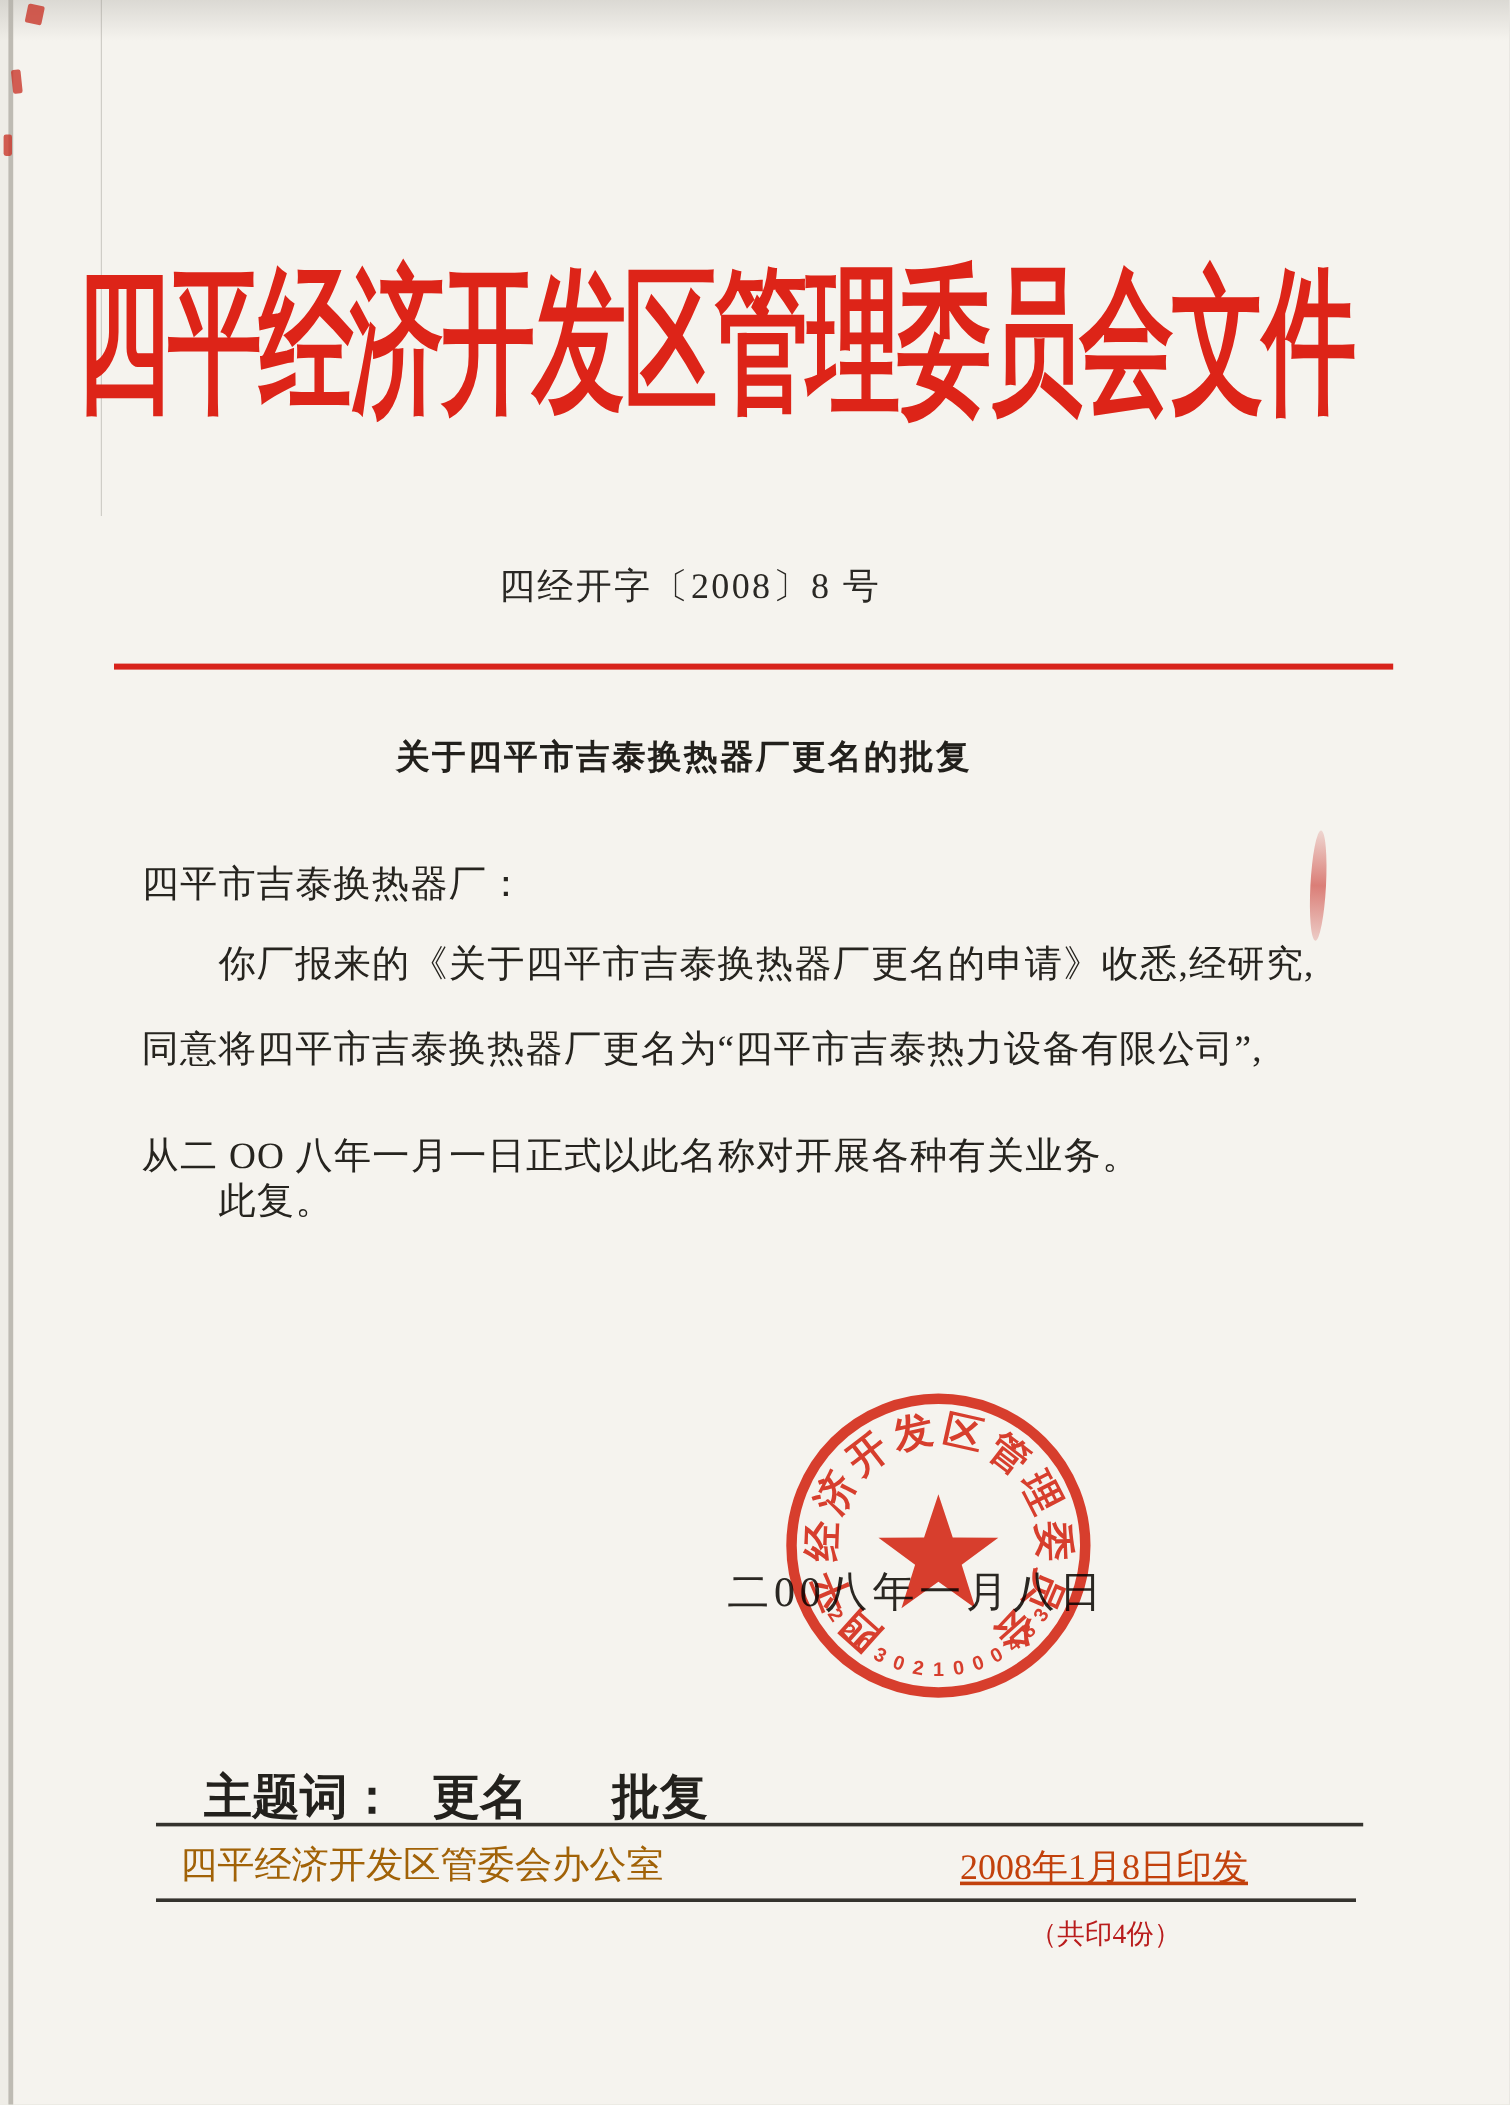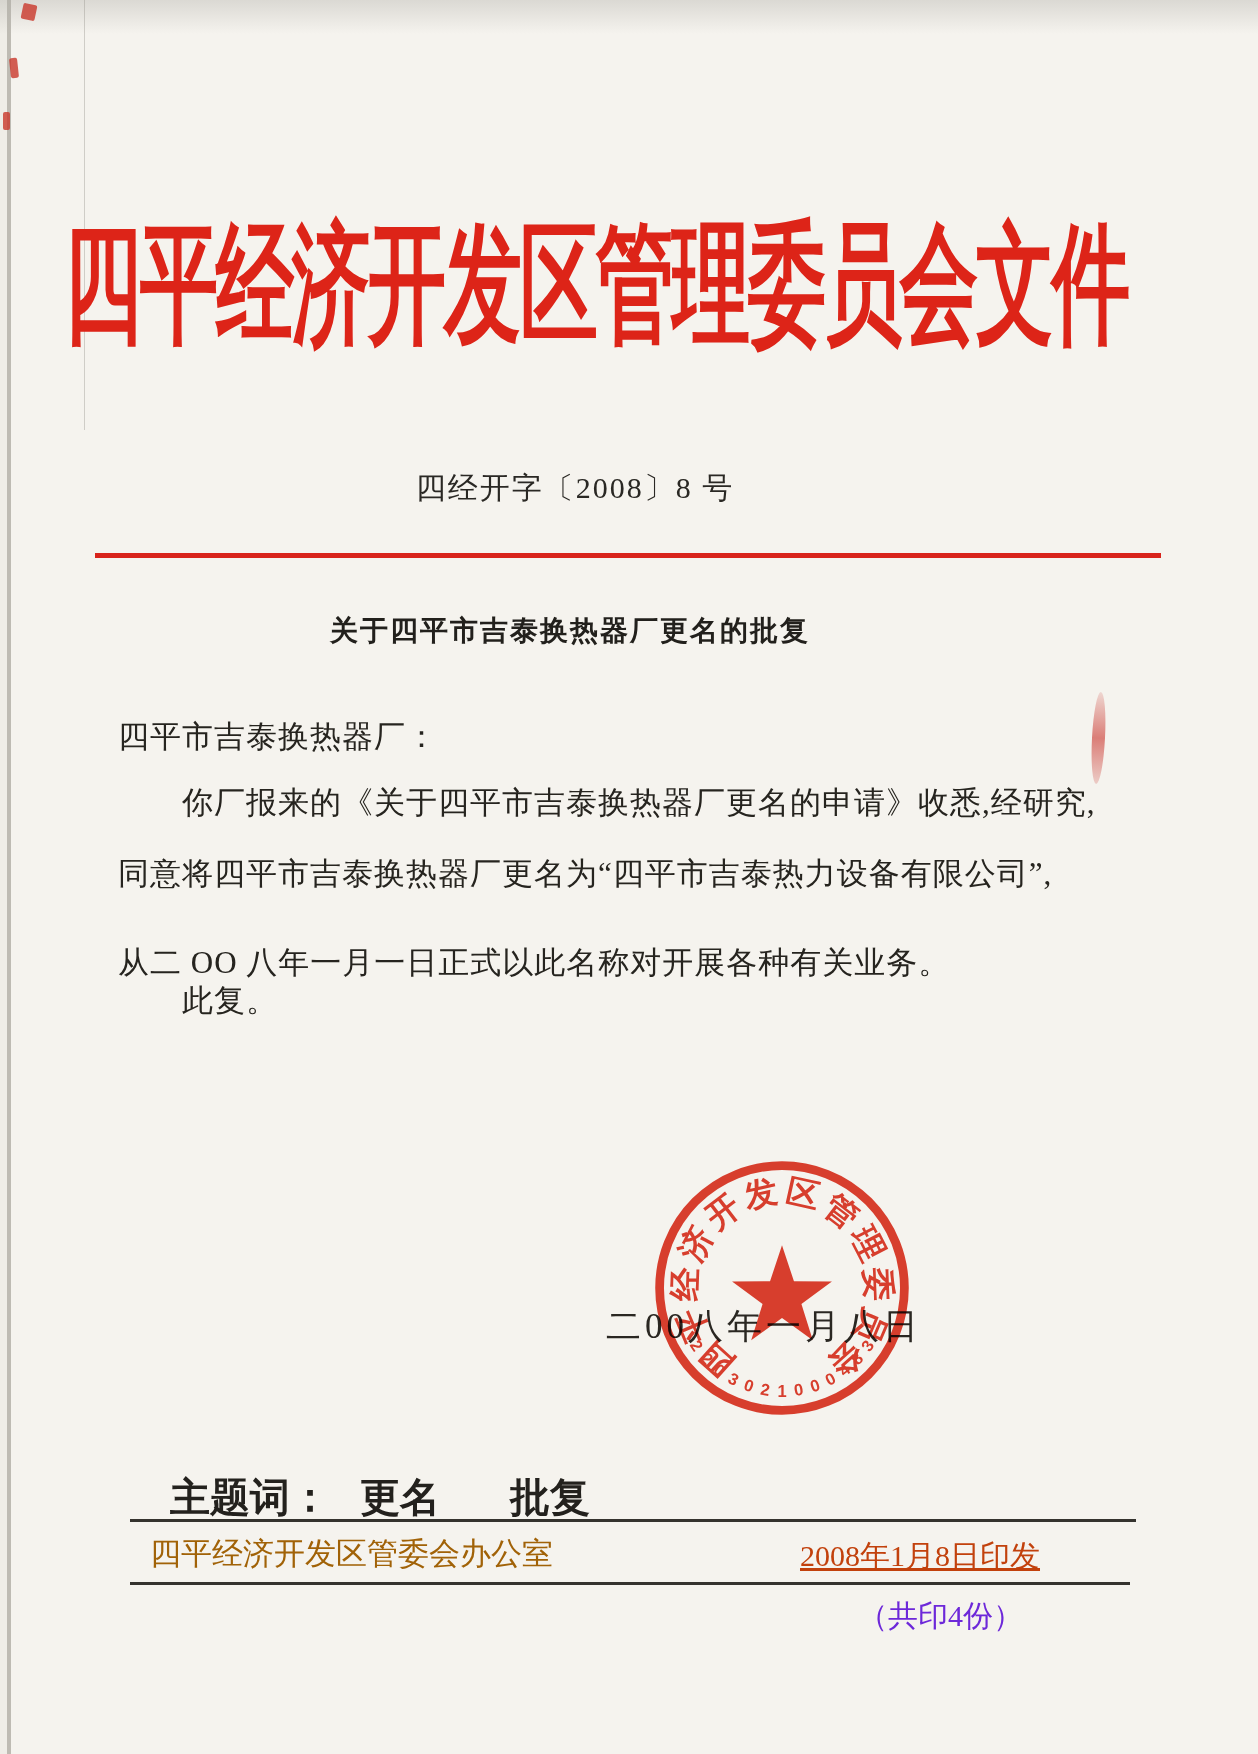--- a/index.html
+++ b/index.html
@@ -61,21 +61,21 @@
   
   .keywords-row{position:absolute;left:170px;top:1470px;display:flex;align-items:baseline;
     font-family:"Liberation Sans","DejaVu Sans",sans-serif;font-size:40px;font-weight:bold;color:#23211d;}
   .keyword-1{margin-left:30px;}
   .keyword-2{margin-left:70px;text-align:center;}
   .footer-rule-1{position:absolute;left:130px;top:1519px;width:1006px;height:3px;background:#35332e;}
   .issuer{position:absolute;left:150px;top:1533px;font-family:"Liberation Sans","DejaVu Sans",sans-serif;
     font-size:31px;color:#a16207;white-space:nowrap;}
   .print-info{position:absolute;left:800px;top:1536px;font-size:30px;color:#c2410c;white-space:nowrap;text-decoration:underline;}
   .footer-rule-2{position:absolute;left:130px;top:1582px;width:1000px;height:3px;background:#35332e;}
-  .copies-note{position:absolute;left:858px;top:1596px;font-size:30px;color:#6d28d9;white-space:nowrap;}
+  .copies-note{position:absolute;left:858px;top:1596px;font-size:23px;color:#b91c1c;white-space:nowrap;}
 </style>
 </head>
 <body>
 
 <div class="page">
 
   <div class="scan-left-margin"></div>
   <div class="scan-edge"></div>
   <div class="top-shade"></div>
   <div class="fold-line"></div>

